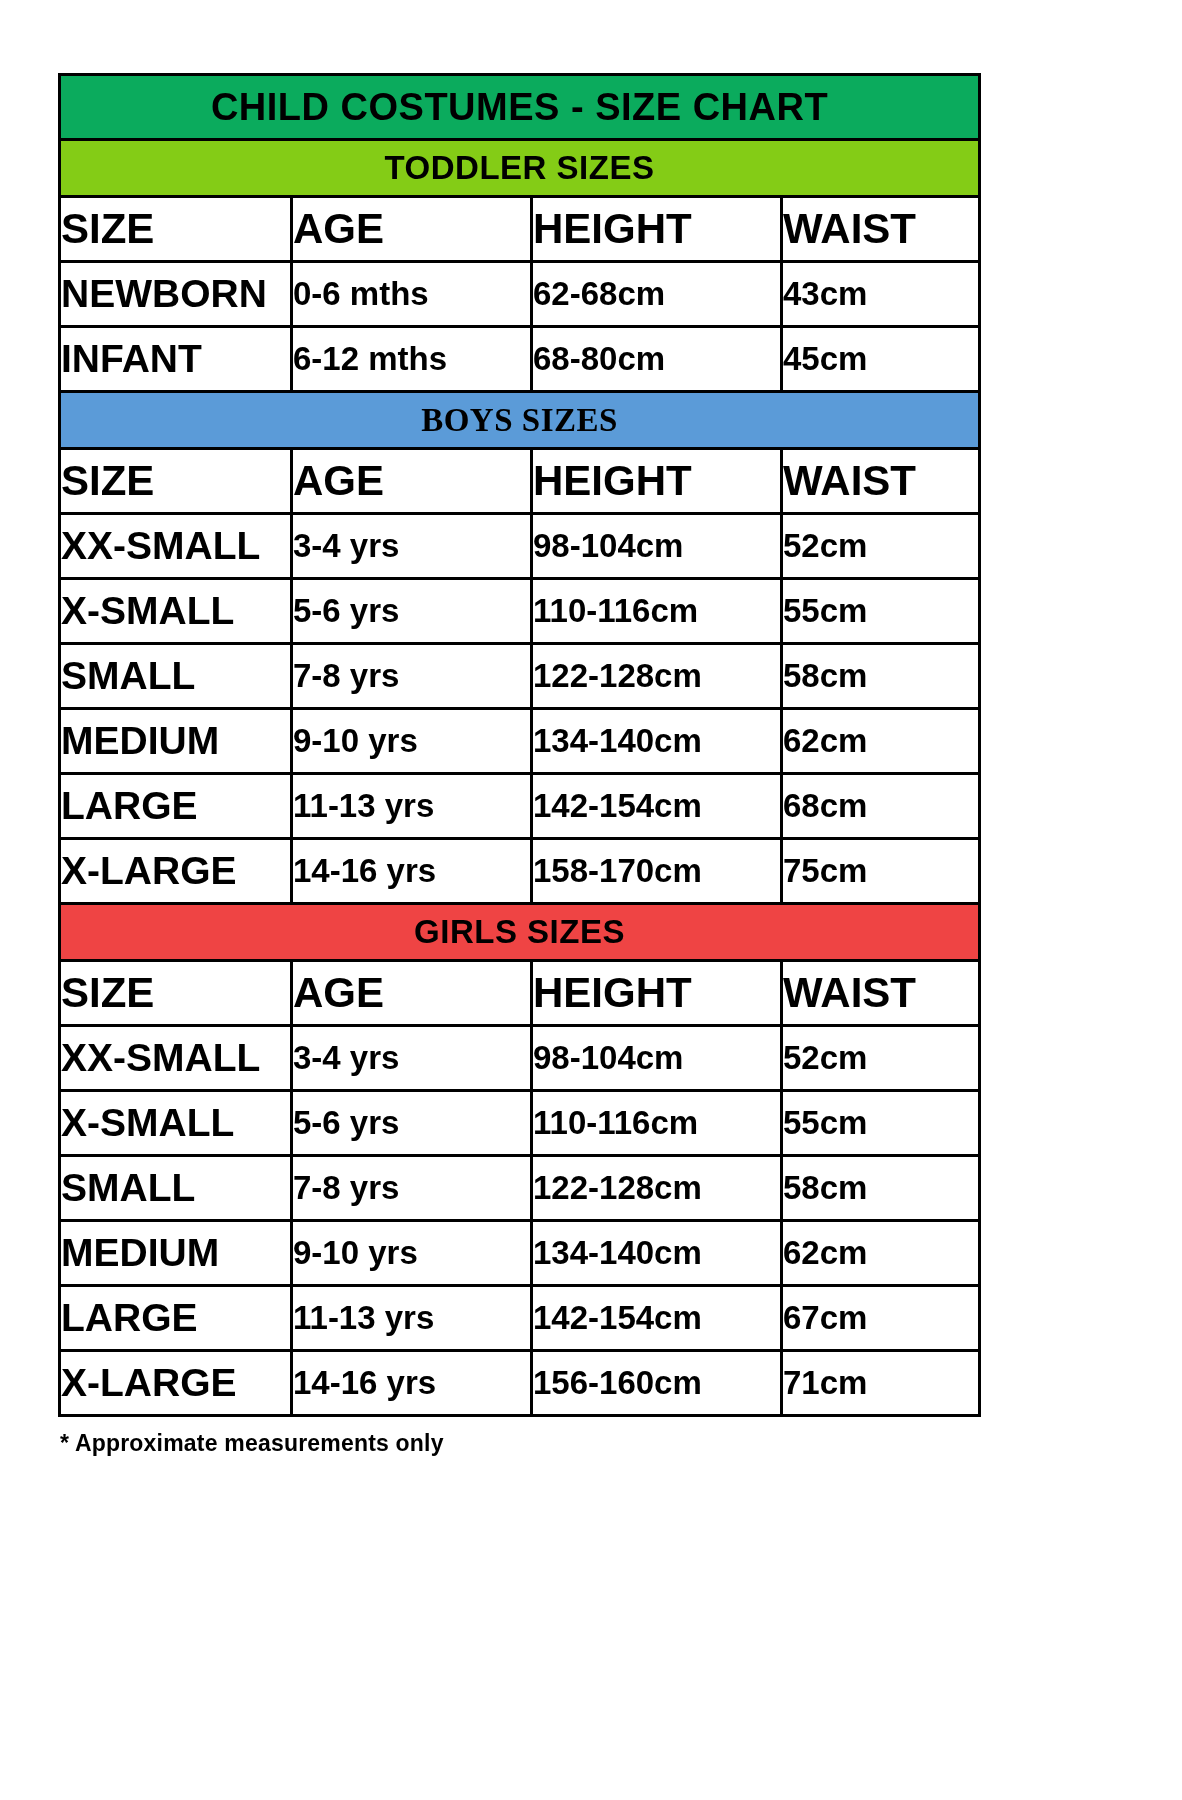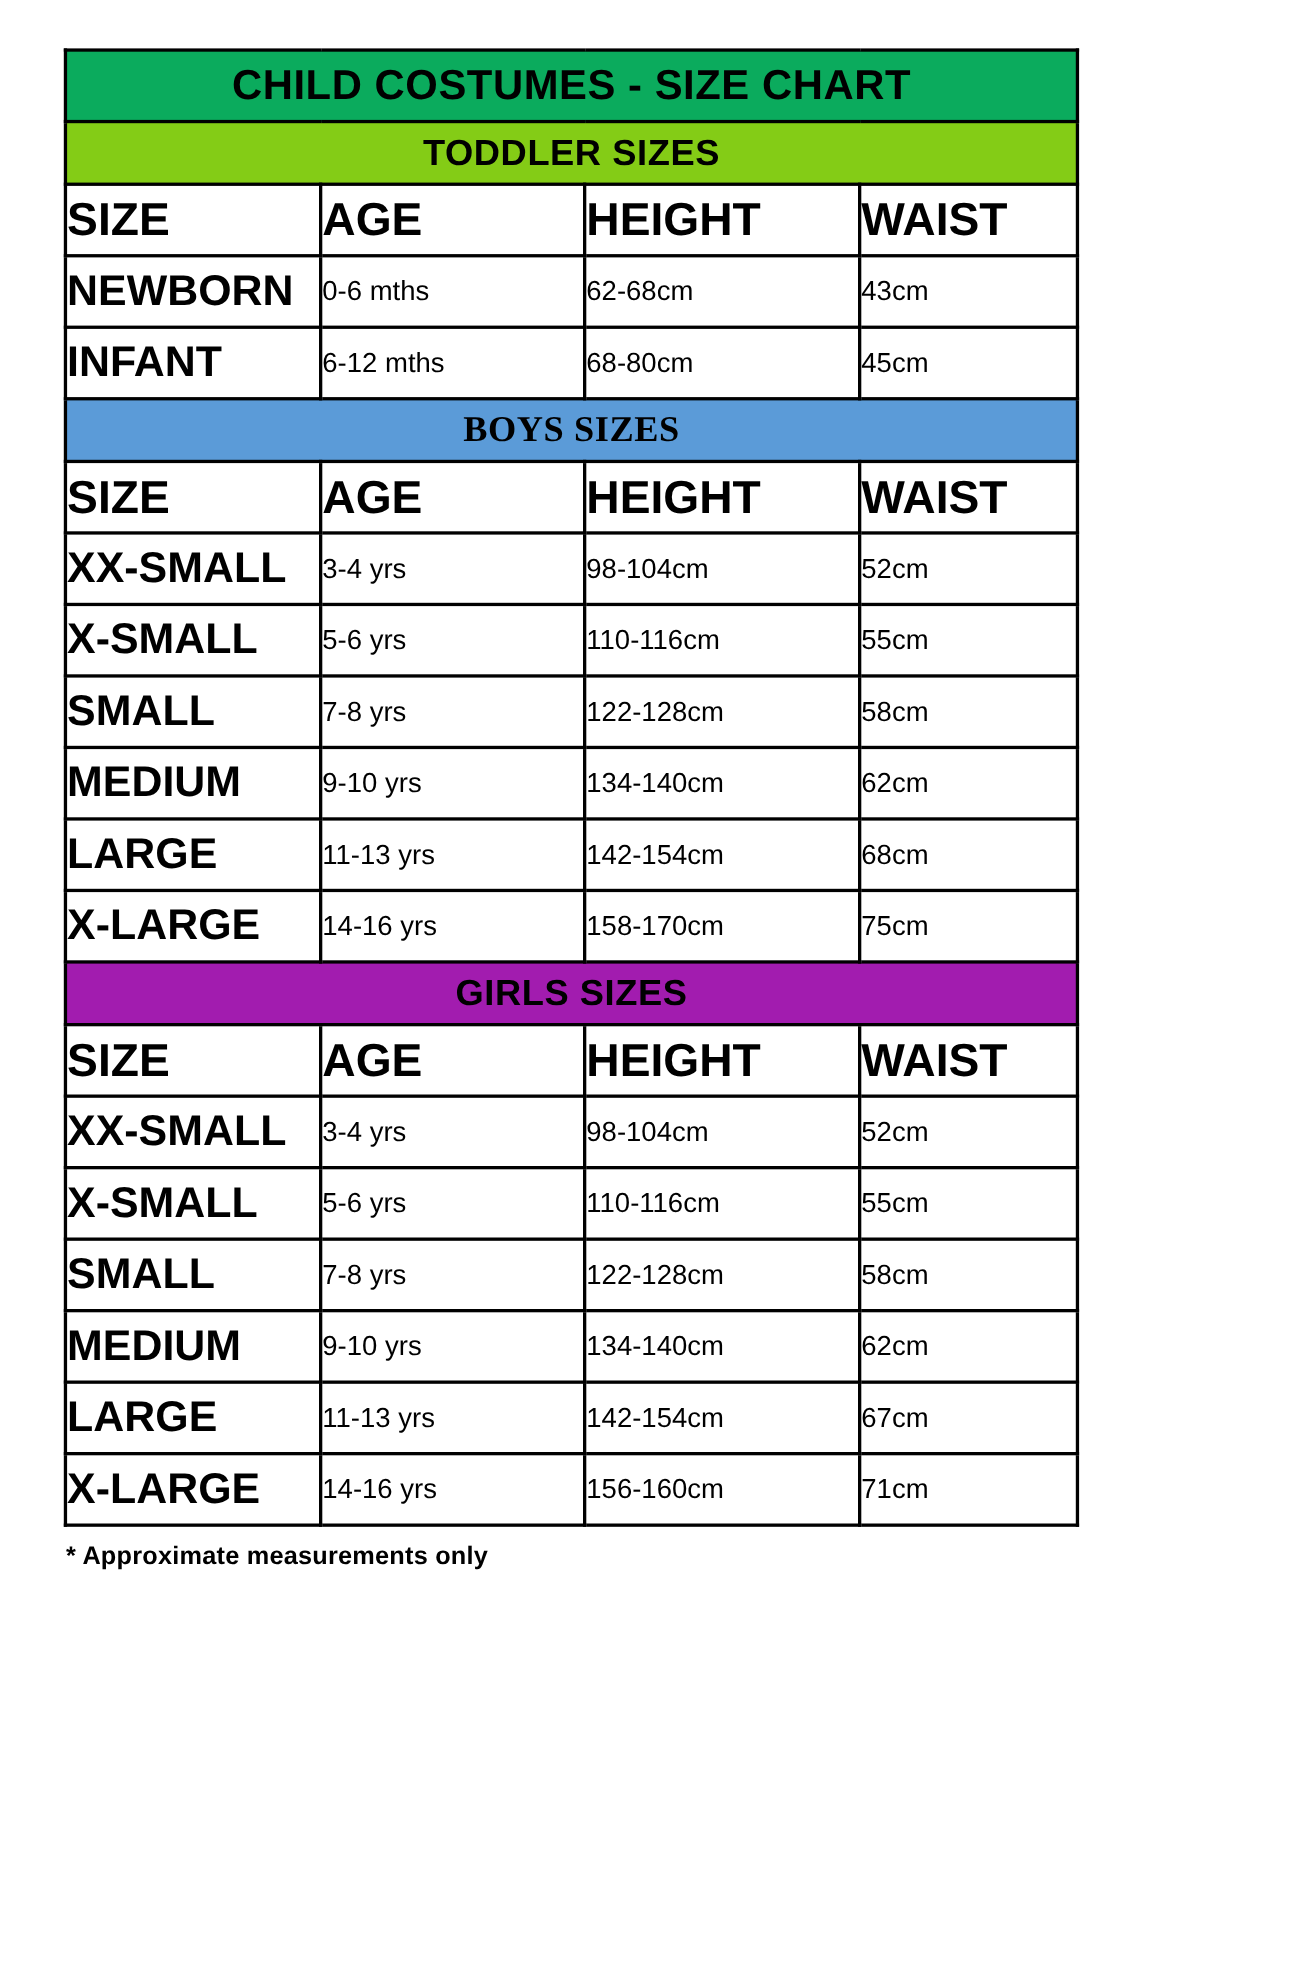--- a/index.html
+++ b/index.html
@@ -10,21 +10,21 @@
   body {
     width: 1182px;
     height: 1800px;
     font-family: "Liberation Sans", sans-serif;
     color: #000000;
     position: relative;
   }
   .sheet {
     position: absolute;
     left: 58px;
-    top: 44px;
+    top: 73px;
     width: 1000px;
   }
   table.chart {
     width: 920px;
     border-collapse: collapse;
     table-layout: fixed;
   }
   table.chart td {
     border: 3px solid #000000;
     padding: 0;
@@ -42,38 +42,38 @@
   .section-cell {
     text-align: center;
     font-weight: bold;
     font-size: 33px;
     letter-spacing: 0.5px;
     height: 54px;
     line-height: 54px;
   }
   .section-toddler { background: #84cc16; }
   .section-boys { background: #5b9bd8; font-family: Liberation Serif, serif; }
-  .section-girls { background: #a21caf; }
+  .section-girls { background: #ef4444; }
 
   .hdr {
     font-size: 42px;
     font-weight: bold;
     height: 62px;
     padding-left: 14px;
   }
   .size-cell {
     font-size: 39px;
     font-weight: bold;
     height: 62px;
     padding-left: 14px;
     white-space: nowrap;
   }
   .val-cell {
-    font-size: 25px;
-    font-weight: normal;
+    font-size: 33px;
+    font-weight: bold;
     height: 62px;
     padding-left: 14px;
     white-space: nowrap;
   }
   .footnote {
     margin-top: 13px;
     font-size: 23px;
     padding-left: 2px;
     letter-spacing: 0.2px;
     font-weight: bold;

